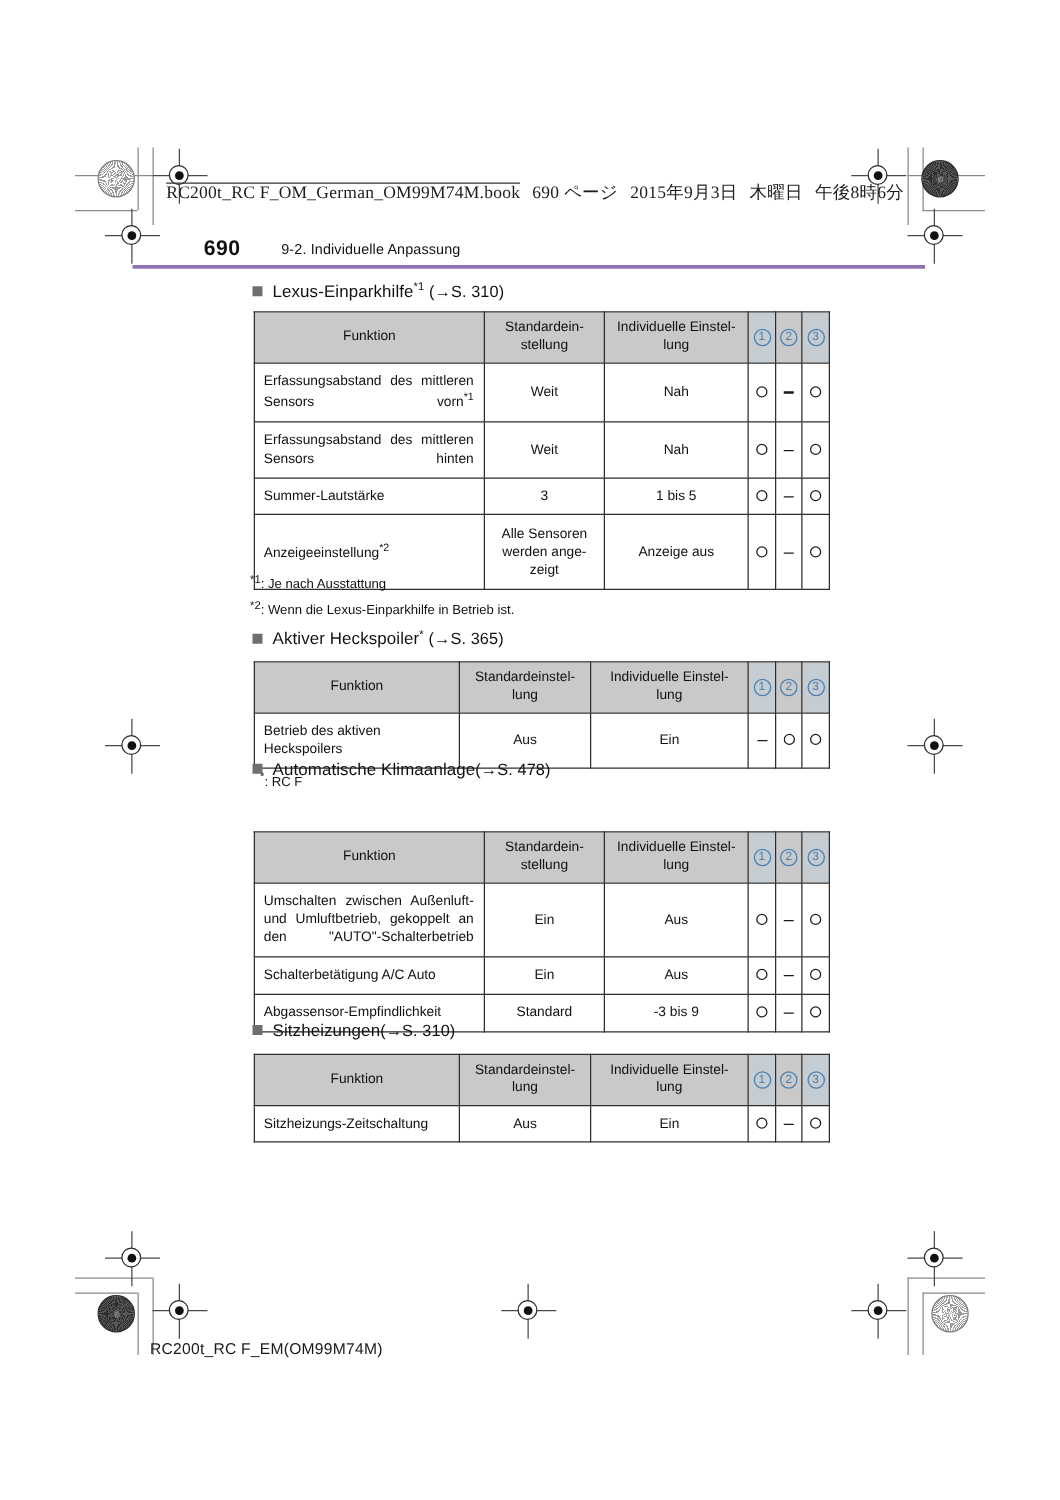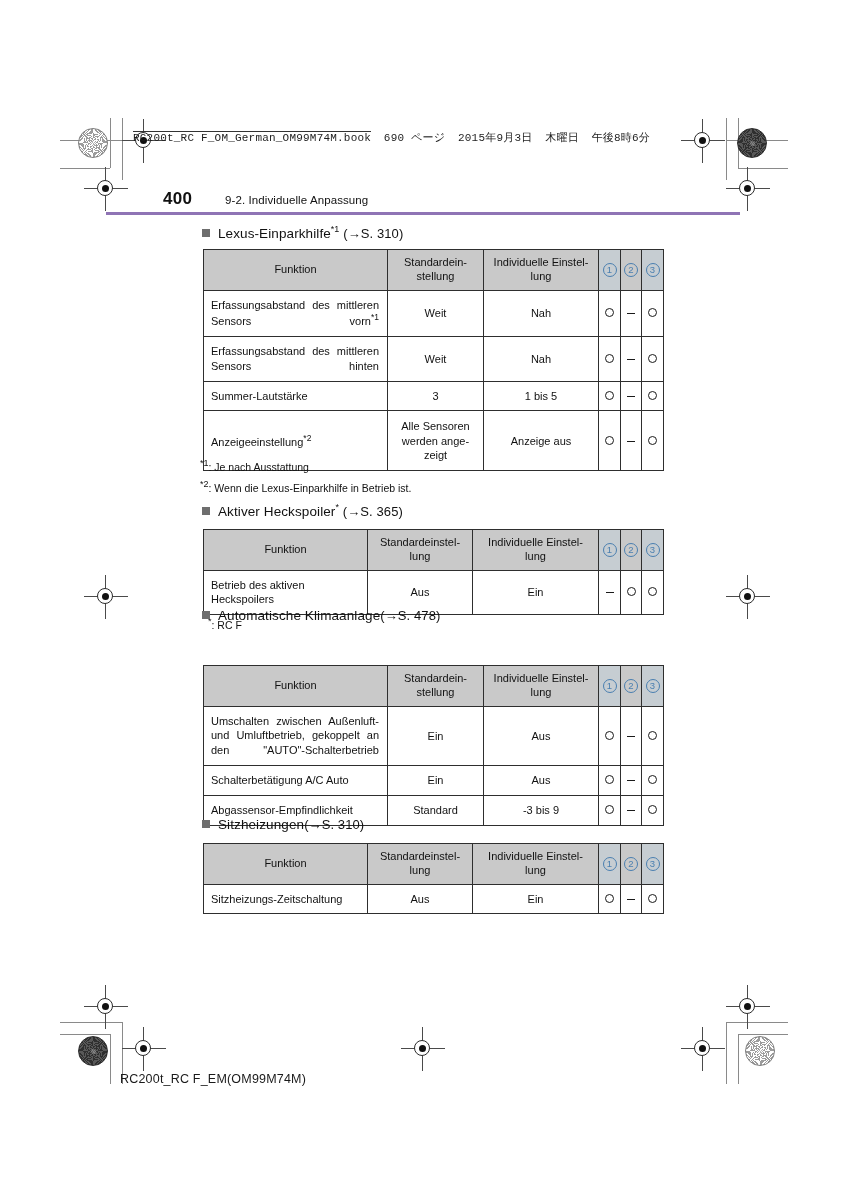--- a/index.html
+++ b/index.html
@@ -70,23 +70,23 @@
     left: 50%; top: 50%;
     width: 5px; height: 5px;
     margin: -2.5px 0 0 -2.5px;
     border-radius: 50%;
     background: rgba(255,255,255,0.25);
   }
 
   
   .slug {
     position: absolute;
-    left: 133px; top: 130px;
-    font-family: Liberation Mono, monospace;
-    font-size: 11px;
+    left: 133px; top: 145px;
+    font-family: Liberation Serif, serif;
+    font-size: 14px;
     letter-spacing: 0.2px;
     color: #1d1d1d;
     white-space: nowrap;
   }
   .slug .sl-file { border-top: 1px solid #333; padding-top: 0px; }
   .slug span { margin-right: 6px; }
 
   
   .page-num {
     position: absolute;
@@ -334,21 +334,21 @@
 </div>
 
 <div class="slug">
   <span class="sl-file">RC200t_RC F_OM_German_OM99M74M.book</span>
   <span>690 ページ</span>
   <span>2015年9月3日</span>
   <span>木曜日</span>
   <span>午後8時6分</span>
 </div>
 
-<div class="page-num">400</div>
+<div class="page-num">690</div>
 <div class="chapter-title">9-2. Individuelle Anpassung</div>
 <div class="rule"></div>
 
 <div class="sec-head" style="left:202px; top:224px;">
   <span class="bullet"></span><span>Lexus-Einparkhilfe</span><span class="sup">*1</span> <span class="ref">(→S. 310)</span>
 </div>
 
 <table class="spec" style="left:203px; top:249px; width:460px;">
   <colgroup>
     <col style="width:184px">

